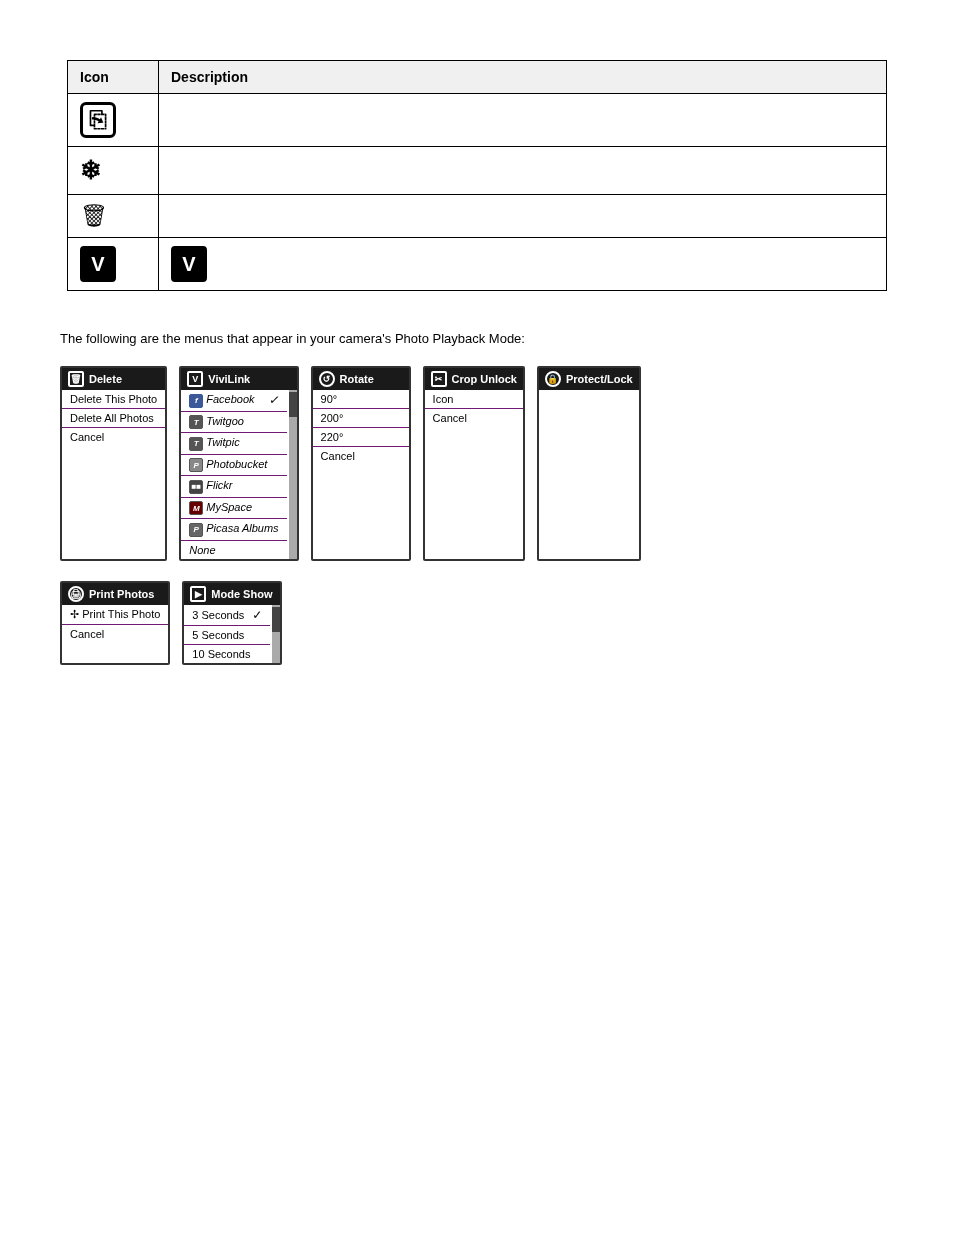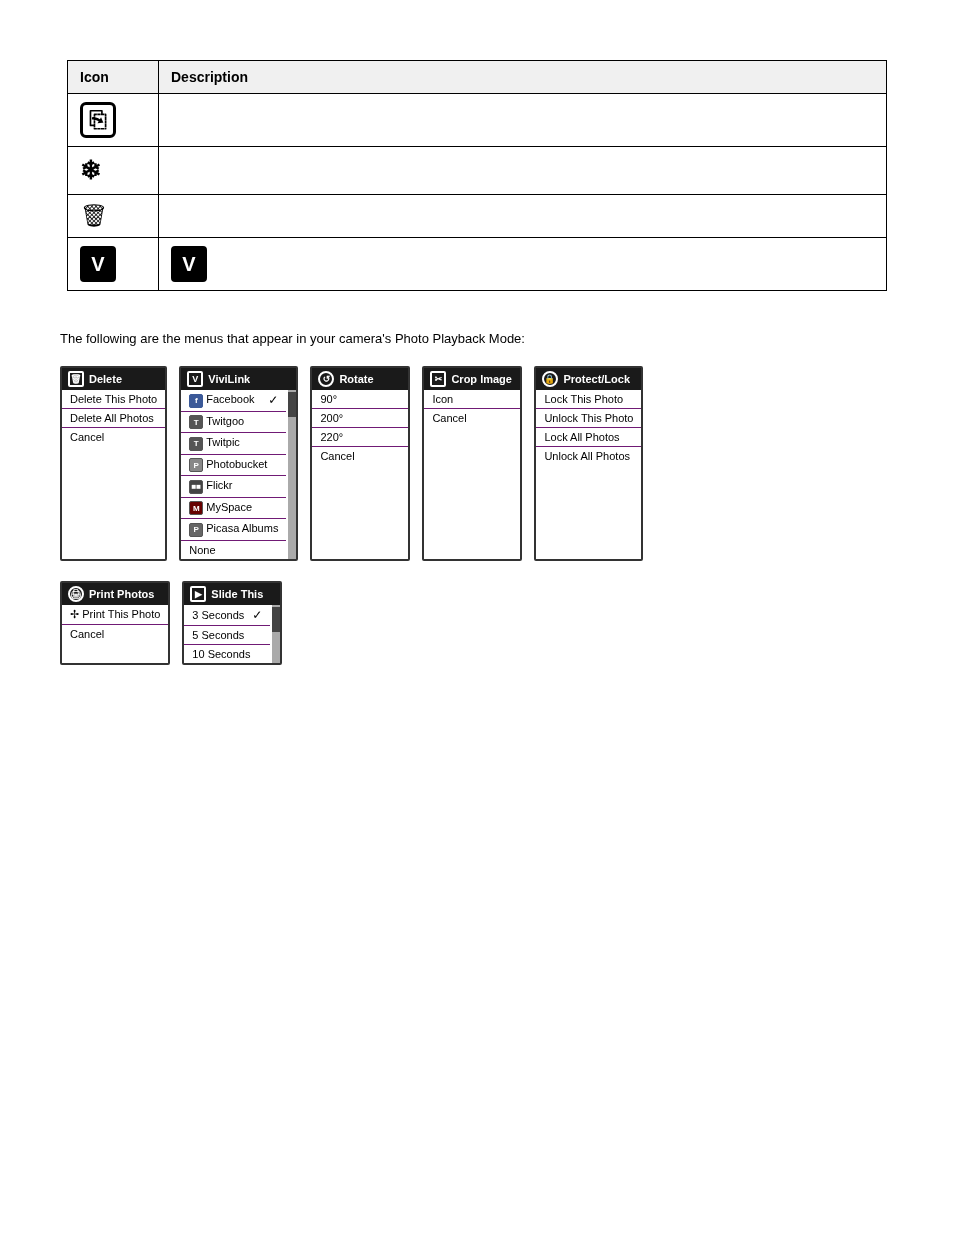--- a/index.html
+++ b/index.html
@@ -237,21 +237,21 @@
         <div class="menu-item">Delete All Photos</div>
         <div class="menu-item">Cancel</div>
       </div>
     </div>
 
     <div class="menu-widget">
       <div class="menu-header">
         <span class="header-icon-square">V</span>
         <span>ViviLink</span>
       </div>
-      <div class="menu-body" style="position:relative;">
+      <div class="menu-body" style="position:relative;font-style:italic;">
         <div class="menu-body-inner">
           <div class="menu-item">
             <span><span class="social-icon fb">f</span>Facebook</span>
             <span class="check">✓</span>
           </div>
           <div class="menu-item">
             <span><span class="social-icon tw">T</span>Twitgoo</span>
           </div>
           <div class="menu-item">
             <span><span class="social-icon tw">T</span>Twitpic</span>
@@ -285,60 +285,54 @@
         <div class="menu-item">90°</div>
         <div class="menu-item">200°</div>
         <div class="menu-item">220°</div>
         <div class="menu-item">Cancel</div>
       </div>
     </div>
 
     <div class="menu-widget">
       <div class="menu-header">
         <span class="header-icon-square">✂</span>
-        <span>Crop Image</span>
+        <span>Crop Unlock</span>
       </div>
       <div class="menu-body">
         <div class="menu-item">Icon</div>
         <div class="menu-item">Cancel</div>
       </div>
     </div>
 
     <div class="menu-widget">
       <div class="menu-header">
         <span class="header-icon-circle">🔒</span>
         <span>Protect/Lock</span>
       </div>
-      <div class="menu-body">
-        <div class="menu-item">Lock This Photo</div>
-        <div class="menu-item">Unlock This Photo</div>
-        <div class="menu-item">Lock All Photos</div>
-        <div class="menu-item">Unlock All Photos</div>
-      </div>
     </div>
 
   </div>
 
   <div class="menus-row">
 
     <div class="menu-widget">
       <div class="menu-header">
         <span class="header-icon-circle">🖨</span>
         <span>Print Photos</span>
       </div>
       <div class="menu-body">
         <div class="menu-item">✢ Print This Photo</div>
         <div class="menu-item">Cancel</div>
       </div>
     </div>
 
     <div class="menu-widget">
       <div class="menu-header">
         <span class="header-icon-square">▶</span>
-        <span>Slide This</span>
+        <span>Mode Show</span>
       </div>
       <div class="menu-body" style="position:relative;">
         <div class="menu-body-inner">
           <div class="menu-item">
             <span>3 Seconds</span>
             <span class="check">✓</span>
           </div>
           <div class="menu-item">5 Seconds</div>
           <div class="menu-item">10 Seconds</div>
         </div>

